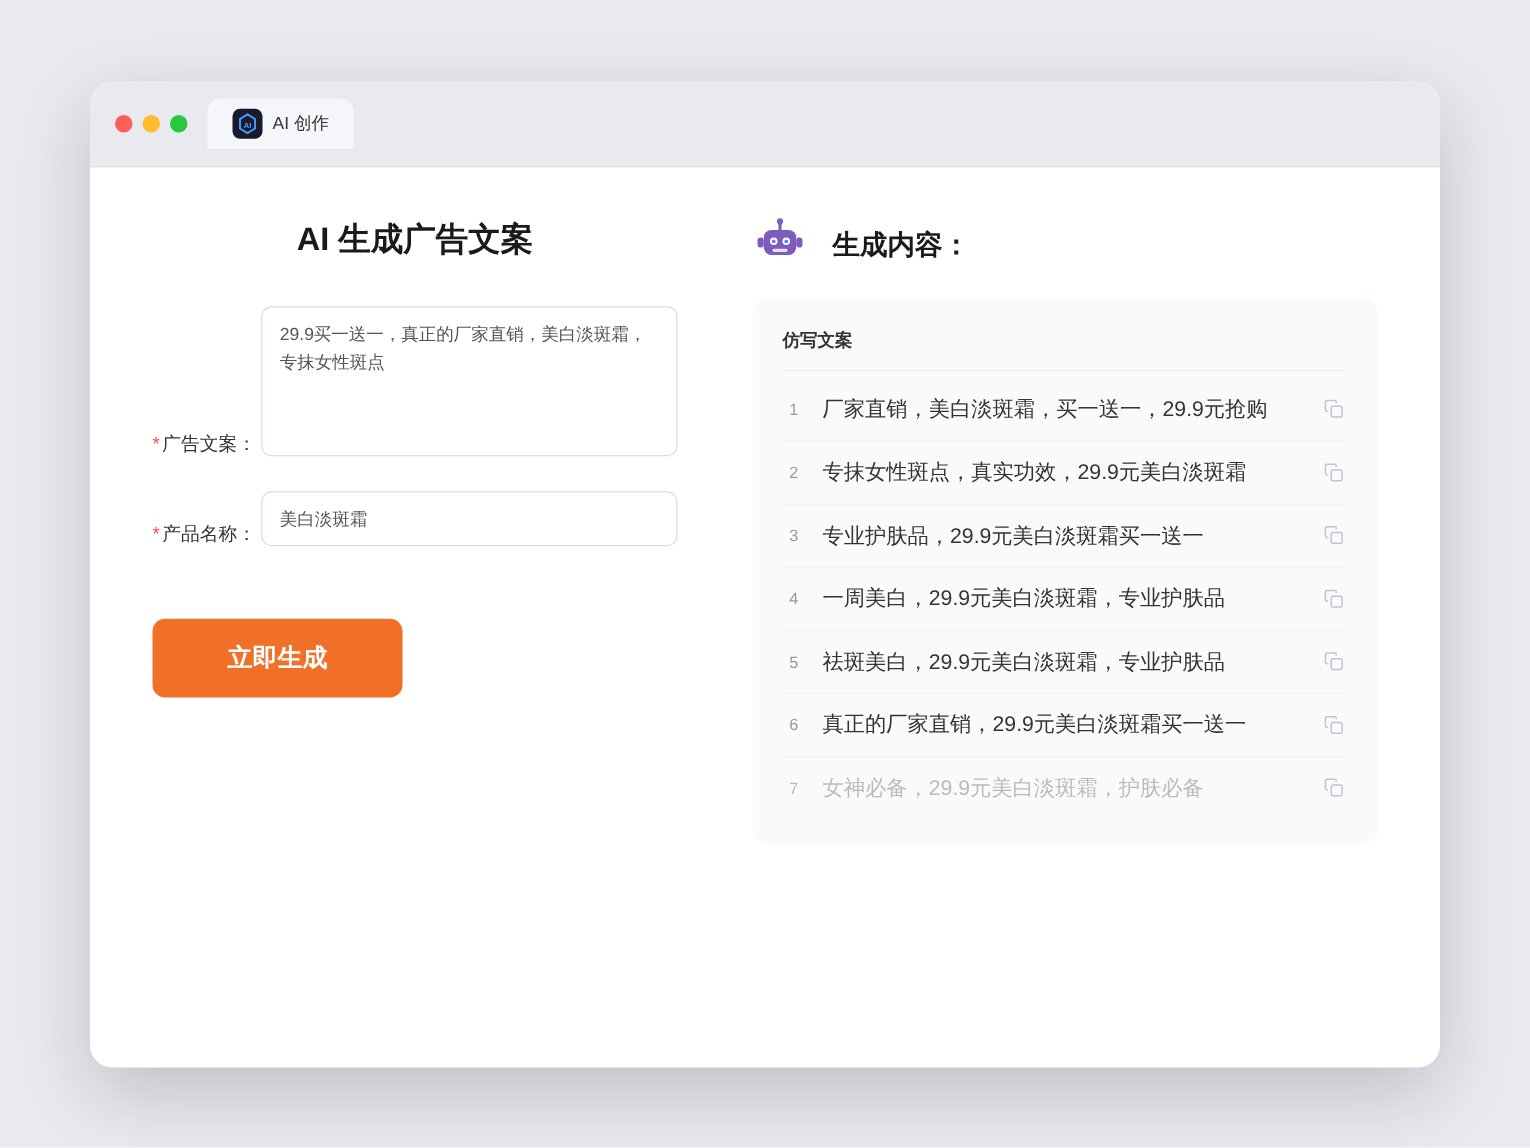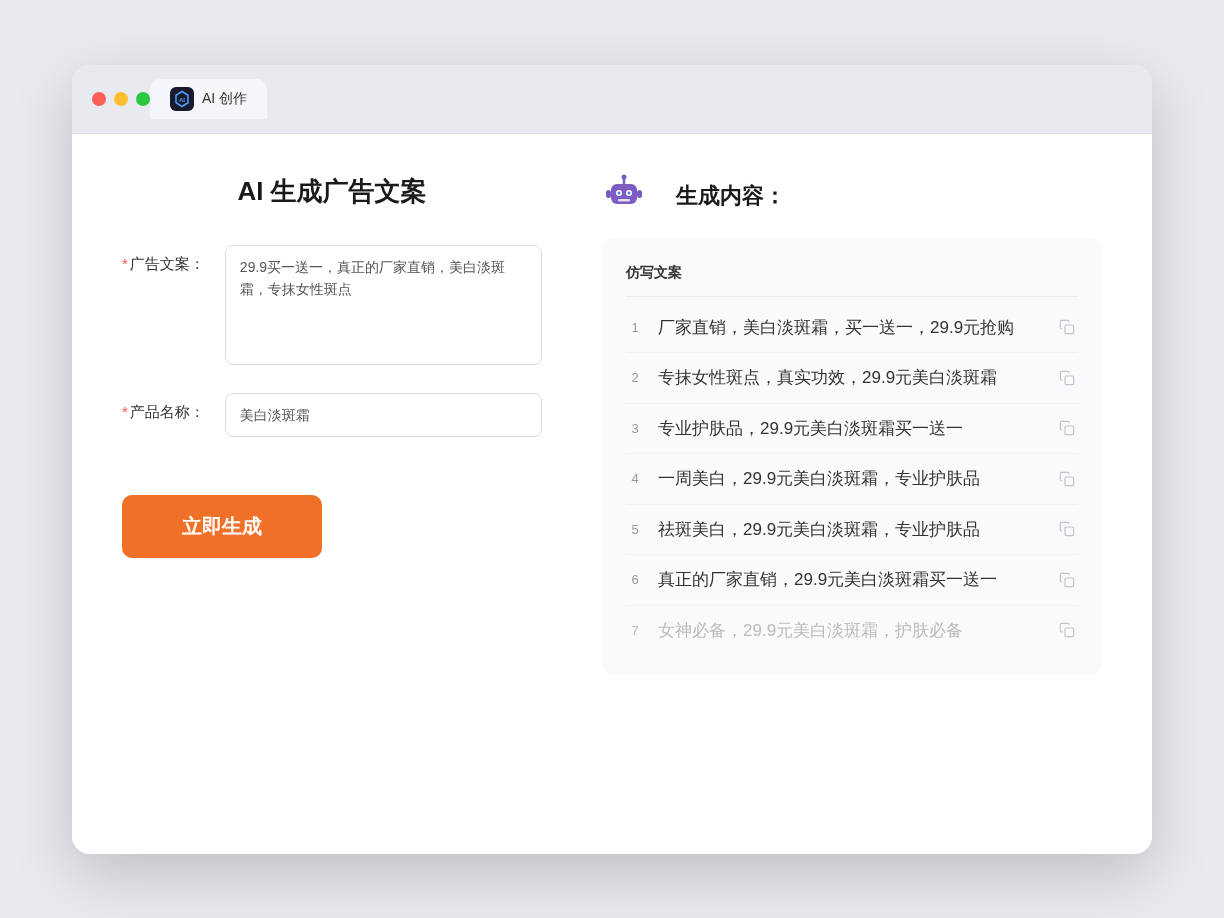--- a/index.html
+++ b/index.html
@@ -19,21 +19,21 @@
       border-radius: 18px;
       box-shadow: 0 20px 60px rgba(0,0,0,0.18);
       overflow: hidden;
     }
 
     .browser-titlebar {
       background: #e8eaef;
       padding: 14px 20px;
       display: flex;
       align-items: center;
-      gap: 0;
+      gap: 16px;
       border-bottom: 1px solid #dde0e8;
     }
 
     .traffic-lights {
       display: flex;
       gap: 8px;
       align-items: center;
     }
 
     .traffic-light {
@@ -90,23 +90,23 @@
     .page-title {
       font-size: 26px;
       font-weight: 700;
       color: #1a1a1a;
       margin-bottom: 36px;
       text-align: center;
     }
 
     .form-group {
       display: flex;
-      align-items: flex-start;
+      align-items: flex-end;
       margin-bottom: 28px;
-      gap: 20px;
+      gap: 4px;
     }
 
     .form-label {
       font-size: 15px;
       color: #333;
       min-width: 80px;
       text-align: right;
       padding-top: 10px;
       white-space: nowrap;
       flex-shrink: 0;
@@ -149,21 +149,21 @@
     }
 
     
     .right-panel {
       flex: 1;
     }
 
     .result-header {
       display: flex;
       align-items: center;
-      gap: 30px;
+      gap: 20px;
       margin-bottom: 20px;
     }
 
     .robot-icon {
       width: 44px;
       height: 44px;
       display: flex;
       align-items: center;
       justify-content: center;
     }

